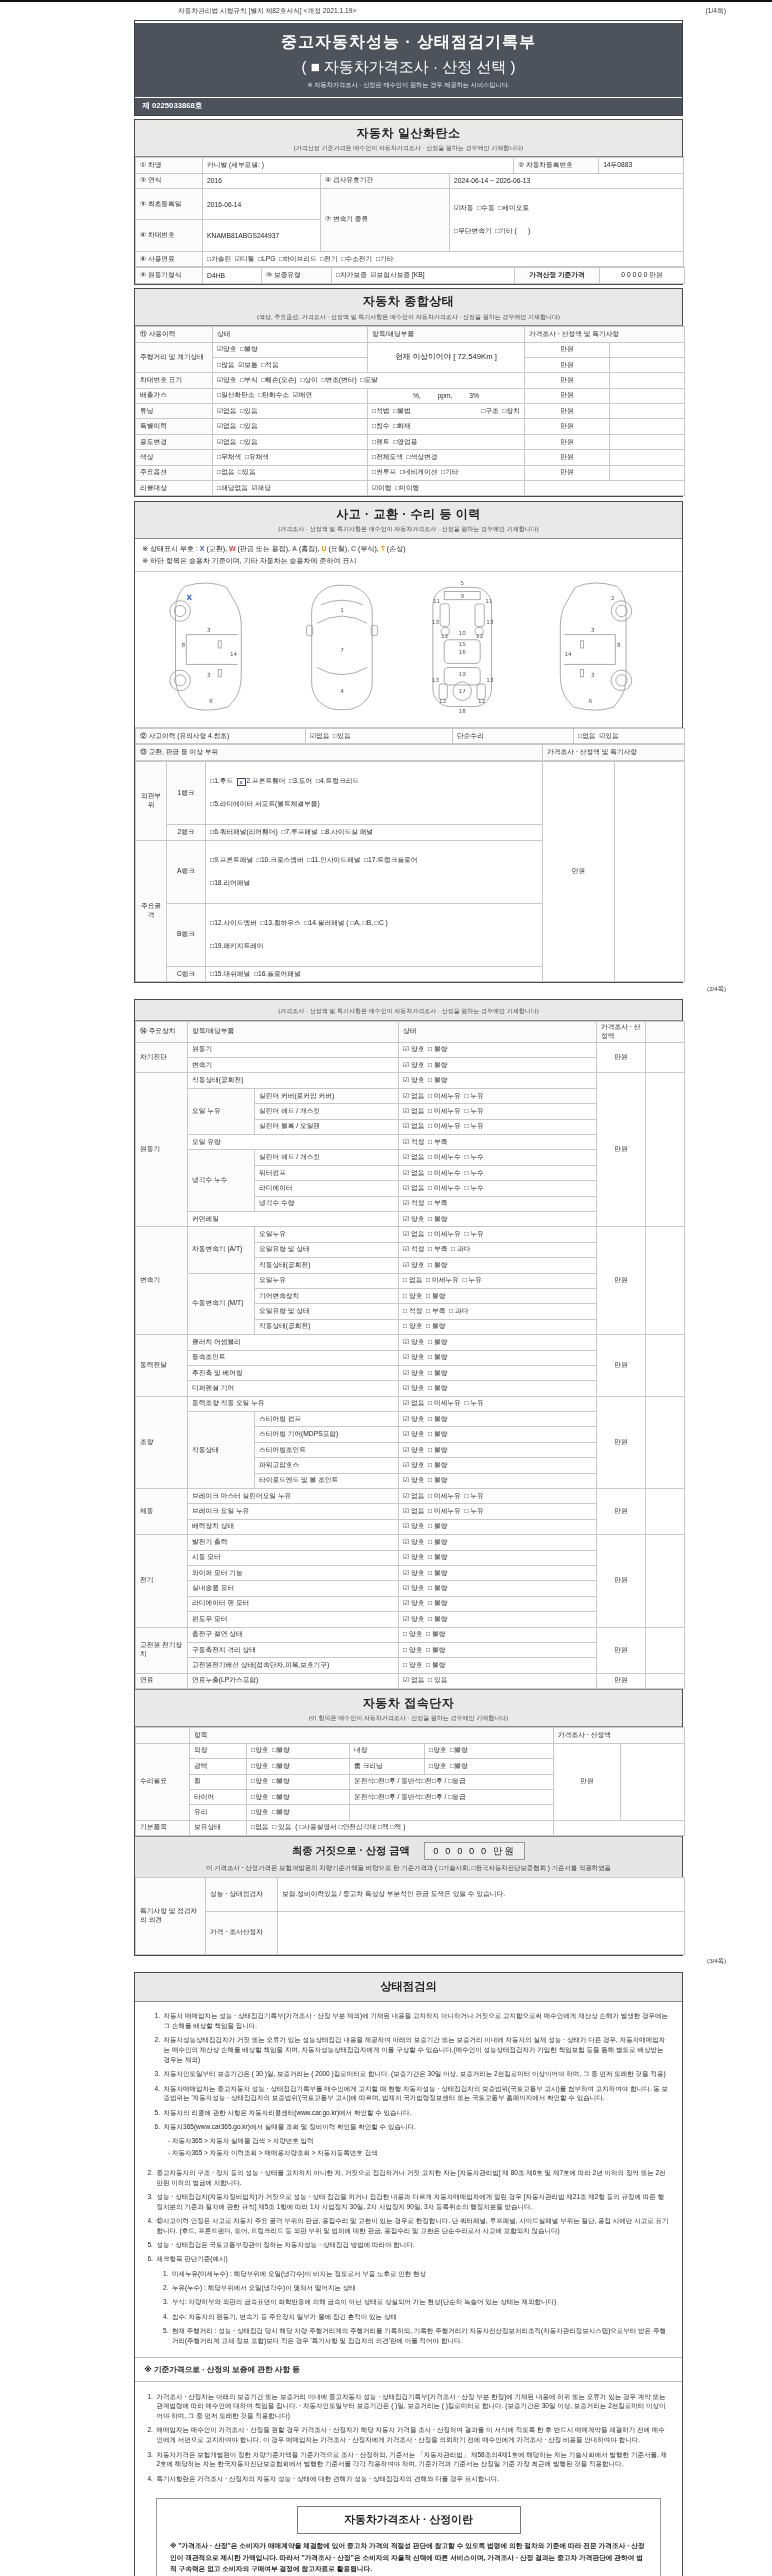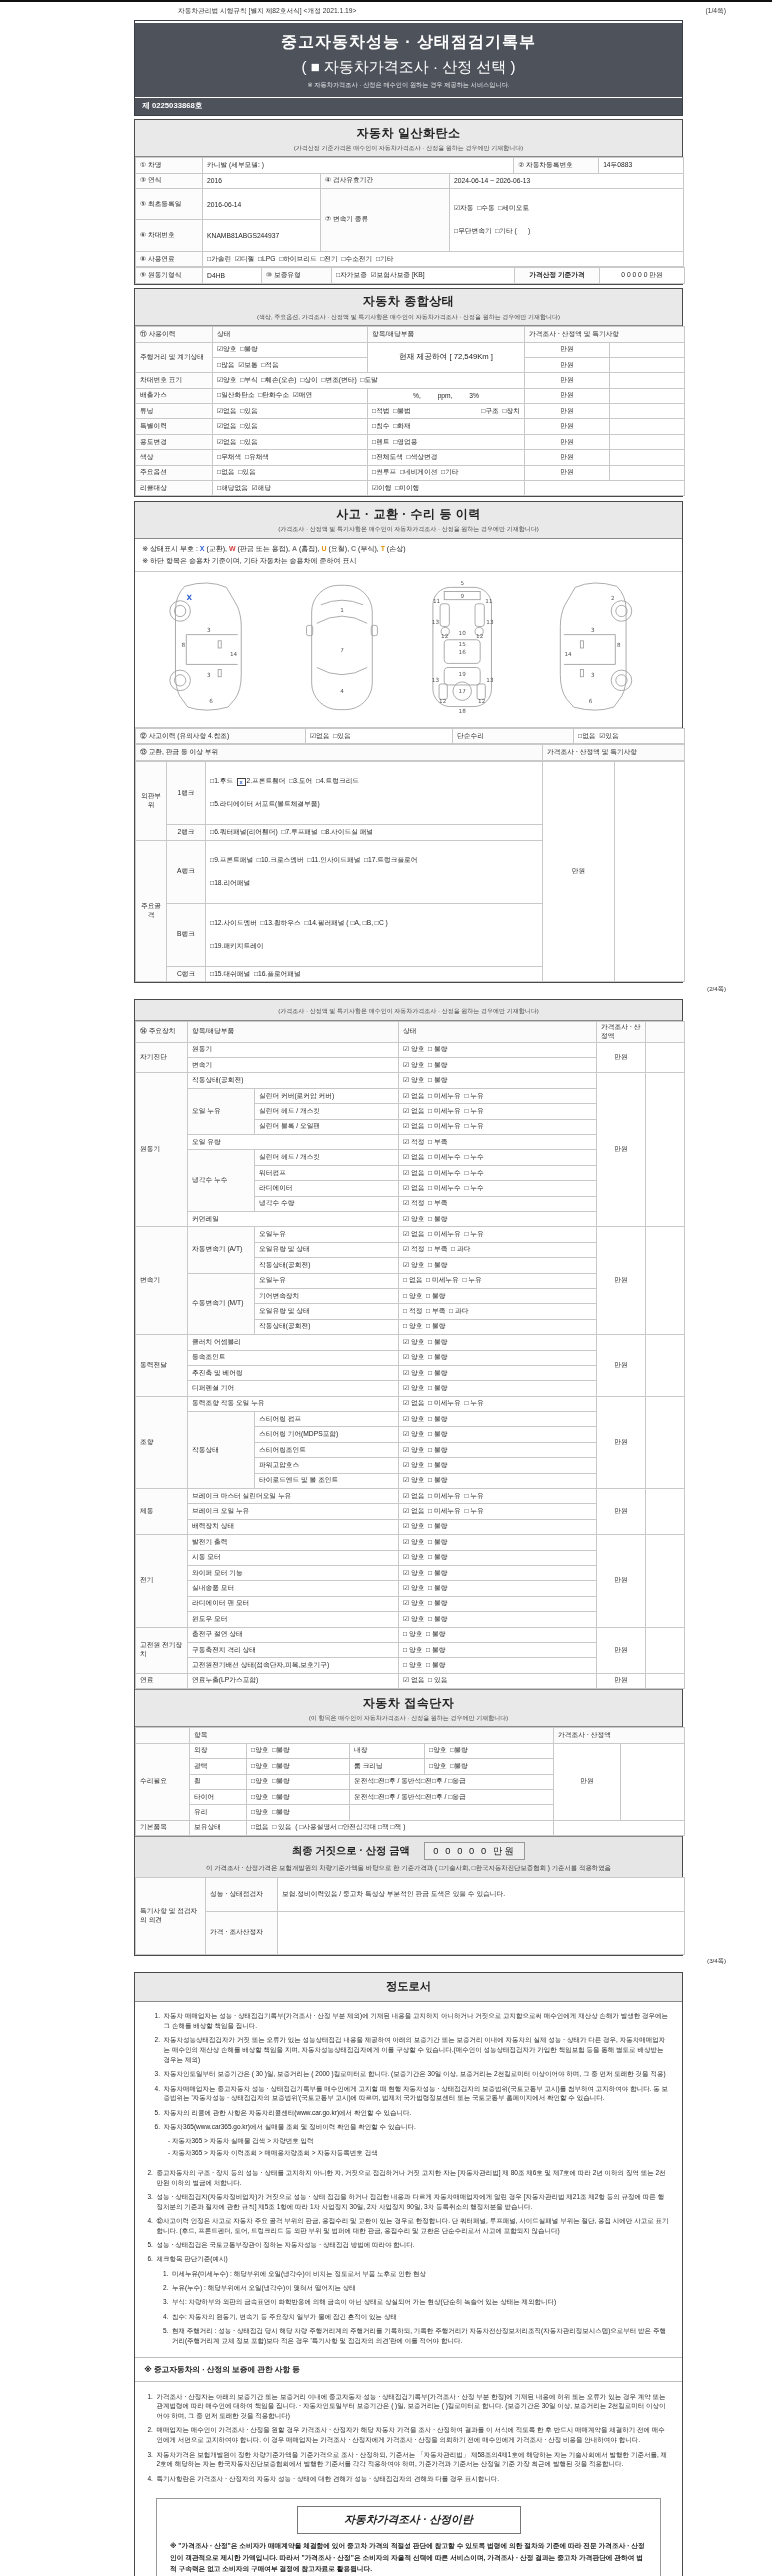--- a/index.html
+++ b/index.html
@@ -48,21 +48,21 @@
   .ntitleband{background:#e9e9e9;text-align:center;padding:6.2px 0;border-bottom:0.8px solid #8a8a8a;}
   .ntitleband h2{margin:0;font-size:11.3px;font-weight:bold;}
   .nsec{padding:6.2px 9.3px;border-bottom:0.5px solid #bbb;font-size:7.7px;font-weight:bold;}
   .nbody{padding:5.2px 12.4px 7.2px 12.4px;}
   .nitem{display:flex;gap:3.6px;margin:4.6px 0;font-size:6.5px;line-height:1.5;}
   .nitem.deep{margin-left:7.2px;}
   .nsub{margin-left:20.6px;font-size:6.5px;line-height:1.55;margin-top:1.5px;}
   .nno{flex:0 0 auto;} .ntext{flex:1;}
   .def-box{border:0.5px solid #999;margin:3.1px 20.6px 8.2px 20.6px;padding:7.2px 13.4px 8.2px 13.4px;}
   .def-title{border:0.8px solid #777;width:222px;margin:0 auto;text-align:center;font-size:10.8px;
-             font-weight:bold;padding:5.7px 0;font-style:italic;}
+             font-weight:bold;padding:5.7px 0;}
   .def-text{margin-top:6.7px;font-size:6.7px;font-weight:600;line-height:1.65;}
 </style>
 </head>
 <body>
 
 <div class="topline"></div>
 
 <div class="meta">
   <span>자동차관리법 시행규칙 [별지 제82호서식] &lt;개정 2021.1.19&gt;</span>
   <span>(1/4쪽)</span>
@@ -163,21 +163,21 @@
       <tbody>
           <tr>
         <th>⑪ 사용이력</th>
         <th>상태</th>
         <th>항목/해당부품</th>
         <th colspan="2">가격조사 · 산정액 및 특기사항</th>
       </tr>
       <tr>
         <td class="lbl" rowspan="2">주행거리 및 계기상태</td>
         <td class="ck">☑양호  □불량</td>
-        <td class="cen big" rowspan="2">현재 제공하여 [ 72,549Km ]</td>
+        <td class="cen big" rowspan="2">현재 이상이어야 [ 72,549Km ]</td>
         <td class="price">만원</td>
         <td></td>
       </tr>
       <tr>
         <td class="ck">□많음  ☑보통  □적음</td>
         <td class="price">만원</td>
         <td></td>
       </tr>
       <tr>
         <td class="lbl">차대번호 표기</td>
@@ -728,21 +728,21 @@
       </table>
   </div>
 </div>
 
 <div class="pagemark">(3/4쪽)</div>
 
 <div class="form">
 
   <div class="sec">
     <div class="ntitleband">
-      <h2>정도로서</h2>
+      <h2>상태점검의</h2>
     </div>
     <div class="nbody">
       <div class="nitem deep">
           <span class="nno">1.</span>
           <span class="ntext">자동차 매매업자는 성능 · 상태점검기록부(가격조사 · 산정 부분 제외)에 기재된 내용을 고지하지 아니하거나 거짓으로 고지함으로써 매수인에게 재산상 손해가 발생한 경우에는 그 손해를 배상할 책임을 집니다.</span>
         </div>
       <div class="nitem deep">
           <span class="nno">2.</span>
           <span class="ntext">자동차성능상태점검자가 거짓 또는 오류가 있는 성능상태점검 내용을 제공하여 아래의 보증기간 또는 보증거리 이내에 자동차의 실제 성능 · 상태가 다른 경우, 자동차매매업자는 매수인의 재산상 손해를 배상할 책임을 지며, 자동차성능상태점검자에게 이를 구상할 수 있습니다.(매수인이 성능상태점검자가 가입한 책임보험 등을 통해 별도로 배상받는 경우는 제외)</span>
         </div>
@@ -799,21 +799,21 @@
         </div>
       <div class="nitem deep" style="margin-left:15.5px">
           <span class="nno">4.</span>
           <span class="ntext">침수: 자동차의 원동기, 변속기 등 주요장치 일부가 물에 잠긴 흔적이 있는 상태</span>
         </div>
       <div class="nitem deep" style="margin-left:15.5px">
           <span class="nno">5.</span>
           <span class="ntext">현재 주행거리 : 성능 · 상태점검 당시 해당 차량 주행거리계의 주행거리를 기록하되, 기록한 주행거리가 자동차전산정보처리조직(자동차관리정보시스템)으로부터 받은 주행거리(주행거리계 교체 정보 포함)보다 적은 경우 '특기사항 및 점검자의 의견'란에 이를 적어야 합니다.</span>
         </div>
     </div>
-    <div class="nsec" style="border-top:0.5px solid #bbb">※ 중고자동차의 · 산정의 보증에 관한 사항 등</div>
+    <div class="nsec" style="border-top:0.5px solid #bbb">※ 기준가격으로 · 산정의 보증에 관한 사항 등</div>
     <div class="nbody">
       <div class="nitem">
           <span class="nno">1.</span>
           <span class="ntext">가격조사 · 산정자는 아래의 보증기간 또는 보증거리 이내에 중고자동차 성능 · 상태점검기록부(가격조사 · 산정 부분 한정)에 기재된 내용에 허위 또는 오류가 있는 경우 계약 또는 관계법령에 따라 매수인에 대하여 책임을 집니다.  · 자동차인도일부터 보증기간은 (      )일, 보증거리는 (      )킬로미터로 합니다. (보증기간은 30일 이상, 보증거리는 2천킬로미터 이상이어야 하며, 그 중 먼저 도래한 것을 적용합니다)</span>
         </div>
       <div class="nitem">
           <span class="nno">2.</span>
           <span class="ntext">매매업자는 매수인이 가격조사 · 산정을 원할 경우 가격조사 · 산정자가 해당 자동차 가격을 조사 · 산정하여 결과를 이 서식에 적도록 한 후 반드시 매매계약을 체결하기 전에 매수인에게 서면으로 고지하여야 합니다. 이 경우 매매업자는 가격조사 · 산정자에게 가격조사 · 산정을 의뢰하기 전에 매수인에게 가격조사 · 산정 비용을 안내하여야 합니다.</span>
         </div>
       <div class="nitem">

